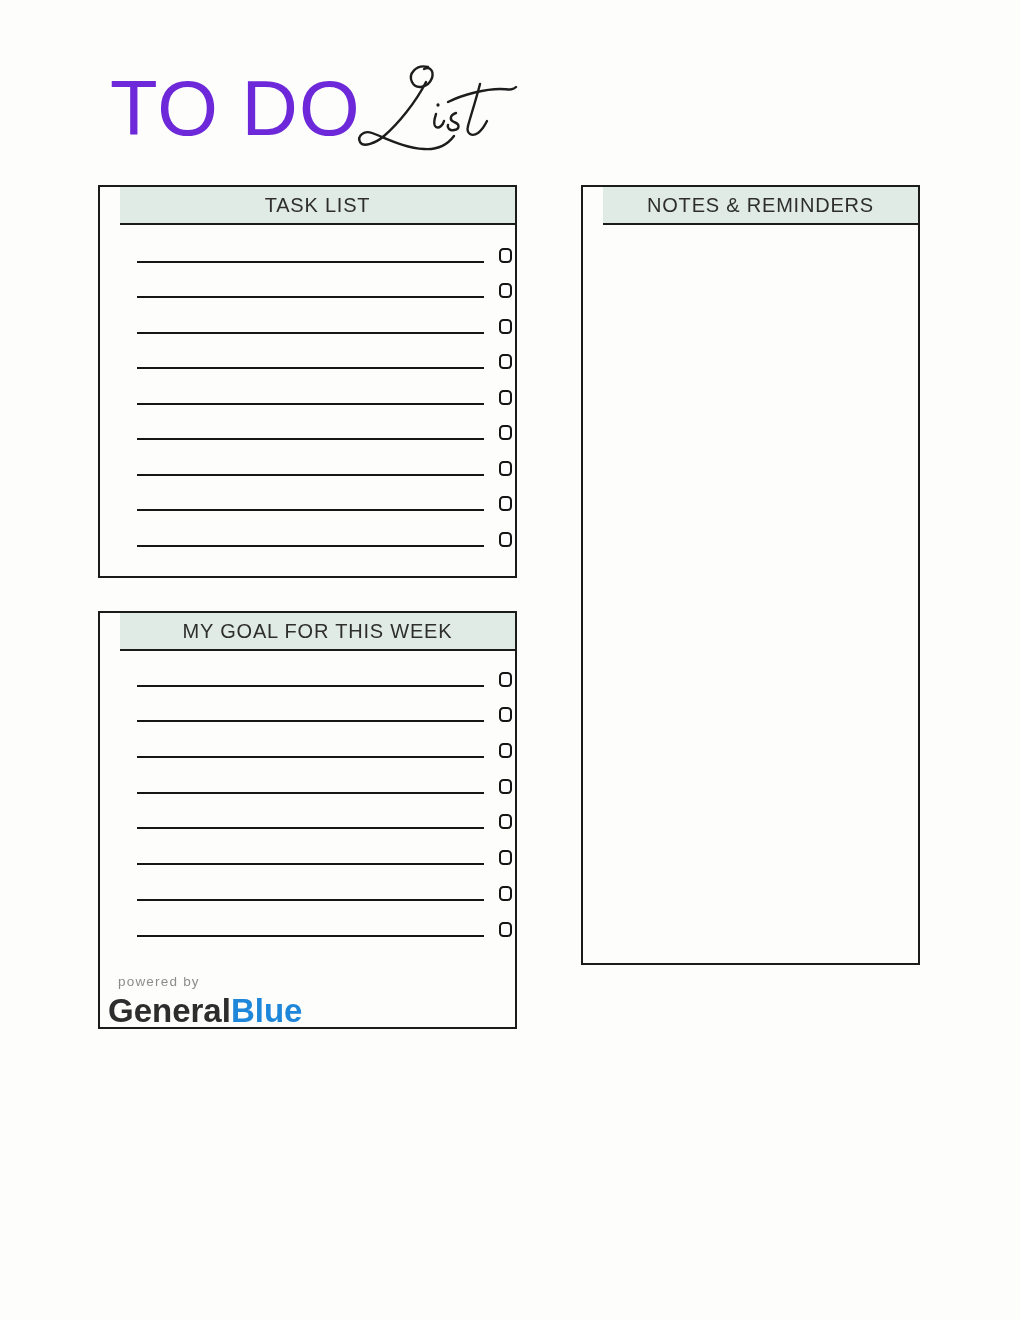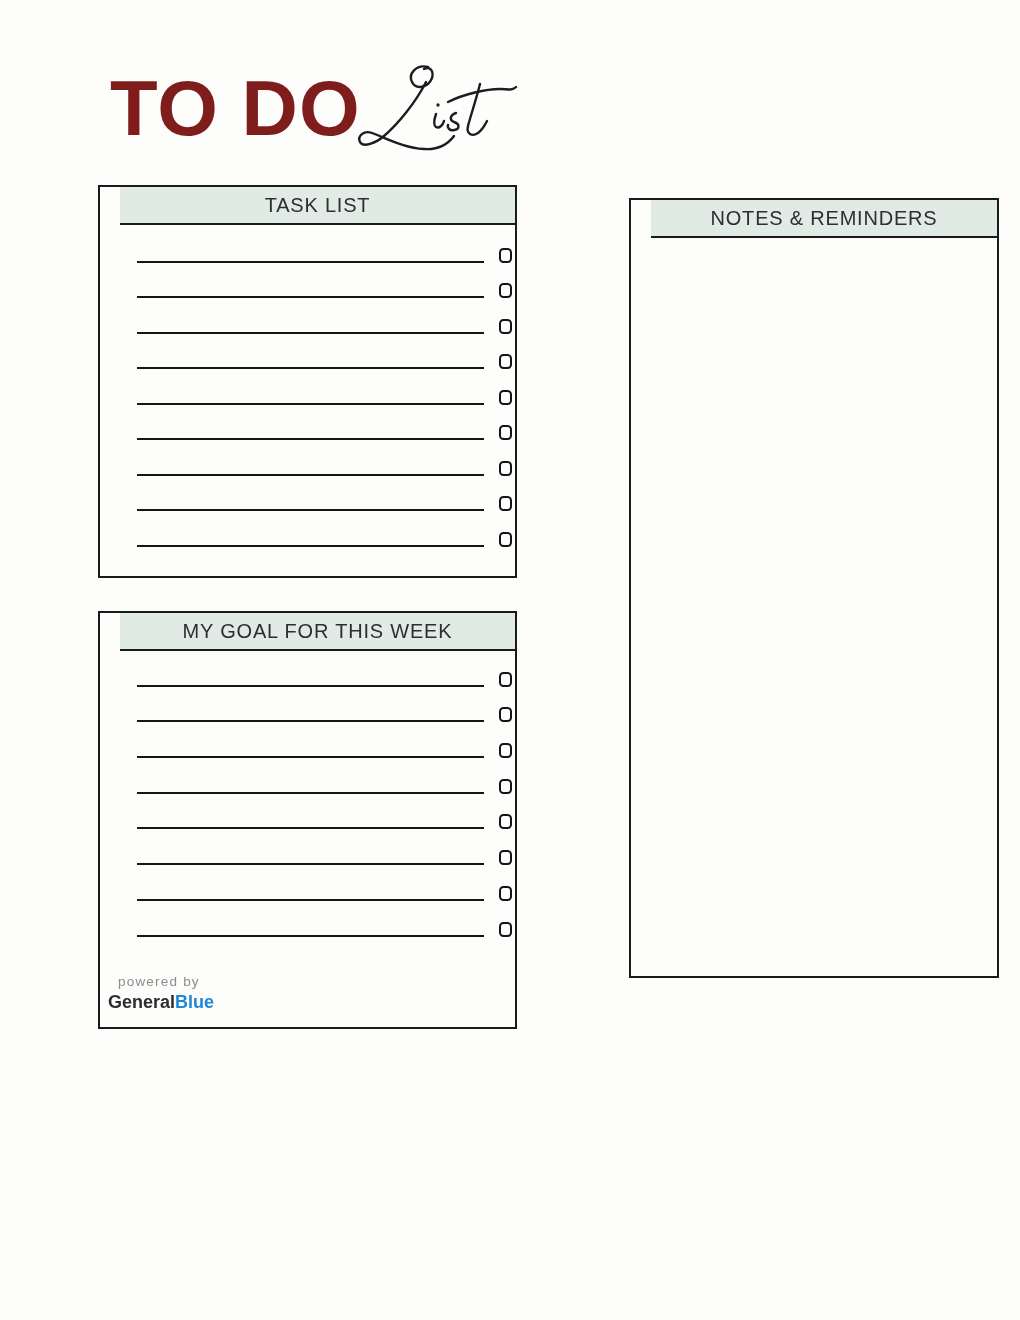--- a/index.html
+++ b/index.html
@@ -16,21 +16,21 @@
     background:#fdfdfc;
     font-family:"Liberation Sans", sans-serif;
     position:relative;
     overflow:hidden;
   }
   .page{position:absolute;inset:0;}
 
   
   .title-main{
     position:absolute;left:110px;top:64px;
-    font-size:78px;font-weight:700;color:#7f1d1d;
+    font-size:78px;font-weight:400;color:#6d28d9;
     letter-spacing:1px;line-height:1.15;
     white-space:nowrap;
   }
   .title-script{
     position:absolute;left:350px;top:60px;
     width:168px;height:120px;
   }
   .title-script path{
     fill:none;stroke:#1d1d1d;stroke-width:2.4;
     stroke-linecap:round;stroke-linejoin:round;
@@ -38,21 +38,21 @@
 
   
   .box{
     position:absolute;
     border:2.5px solid var(--border);
     background:#fdfdfc;
     padding-left:20px;
   }
   .box-task   {left:98px; top:185px;width:419px;height:393px;}
   .box-goal   {left:98px; top:611px;width:419px;height:418px;}
-  .box-notes  {left:581px;top:198px;width:370px;height:780px;margin-left:48px;}
+  .box-notes  {left:581px;top:185px;width:339px;height:780px;}
 
   .box-header{
     height:38px;
     background:var(--header-bg);
     border-bottom:2.5px solid var(--border);
     display:flex;align-items:center;justify-content:center;
     font-size:20px;letter-spacing:0.8px;color:#2e2e2e;
     white-space:nowrap;
   }
 
@@ -75,21 +75,21 @@
   .notes-body{height:737px;}
 
   
   .powered{
     position:absolute;left:118px;top:974px;
     font-size:13.5px;letter-spacing:1.2px;color:var(--muted);
     white-space:nowrap;
   }
   .brand{
     position:absolute;left:108px;top:992px;
-    font-size:18px;font-weight:600;color:var(--brand-dark);
+    font-size:33px;font-weight:600;color:var(--brand-dark);
     letter-spacing:0;white-space:nowrap;cursor:pointer;
   }
   .brand .blue{color:var(--brand-blue);}
 </style>
 </head>
 <body>
 
 <div class="page">
 
   <div class="title-main">TO DO</div>

